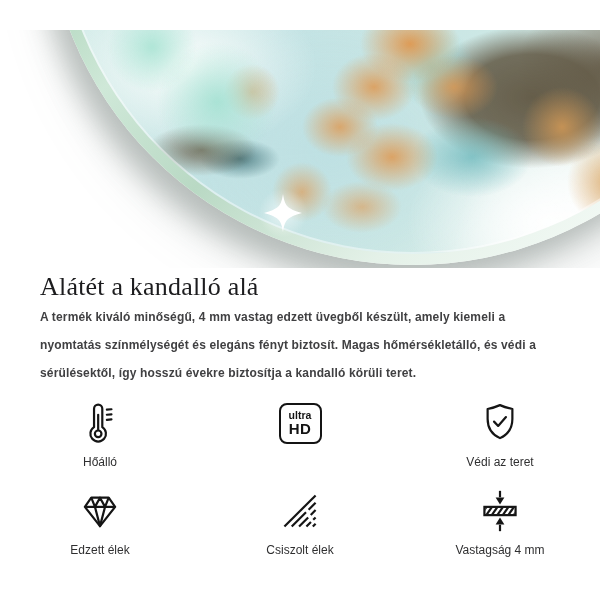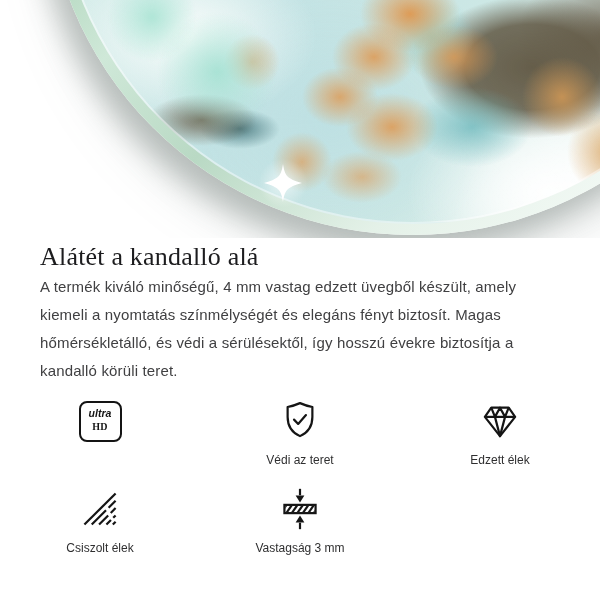--- a/index.html
+++ b/index.html
@@ -1,21 +1,21 @@
 <!DOCTYPE html>
 <html lang="hu"><head>
 <meta charset="utf-8">
 <style>
   html,body{margin:0;padding:0;}
   body{
     width:600px;height:600px;overflow:hidden;background:#ffffff;
     font-family:"Liberation Sans","DejaVu Sans",sans-serif;
     -webkit-font-smoothing:antialiased;
   }
-  .page{position:relative;width:600px;height:436px;background:#fff;}
+  .page{position:relative;width:600px;height:436px;background:#fff;margin-top:30px;}
 
   
   .hero{position:relative;width:600px;height:238px;overflow:hidden;background:#fff;}
   .glass{
     position:absolute;left:45px;top:-500px;width:735px;height:735px;border-radius:50%;
     background:linear-gradient(135deg,#7fb294 0%,#9ccaaa 24%,#cfe8d8 42%,#b9d9c4 55%,#e4f1e8 72%,#f4faf6 88%,#ffffff 100%);
     box-shadow:-10px 18px 26px rgba(118,132,127,.42), 0 28px 52px rgba(118,132,127,.22);
   }
   .marble{
     position:absolute;inset:11px;border-radius:50%;
@@ -51,36 +51,36 @@
   .sparkle svg{width:40px;height:40px;}
 
   
   .content{padding:0 40px;}
   h1{
     margin:2px 0 0;font-family:"Liberation Serif","DejaVu Serif",serif;
     font-weight:400;font-size:26px;line-height:33px;color:#1c1c1e;letter-spacing:.2px;
   }
   h1 span{display:block;}
   .body-text{
-    margin:0;max-width:528px;font-size:15px;line-height:28px;color:#404042;letter-spacing:.15px;
+    margin:0;max-width:528px;font-size:12px;line-height:28px;color:#404042;letter-spacing:.15px;font-weight:bold;
   }
 
   
   .features{display:grid;grid-template-columns:repeat(3,1fr);row-gap:18px;margin:12px -40px 0;}
   .feature{display:flex;flex-direction:column;align-items:center;}
   .icon-box{height:48px;display:flex;align-items:center;justify-content:center;}
   .icon-box svg{width:44px;height:44px;}
   .feature-label{margin-top:8px;font-size:12px;line-height:14px;color:#2f2f30;text-align:center;}
   .stroke{fill:none;stroke:#151515;stroke-width:2.4;}
   .uhd-box{
     width:39px;height:37px;border:2.6px solid #141414;border-radius:8px;
     display:flex;flex-direction:column;align-items:center;justify-content:center;color:#141414;
   }
-  .uhd-top{font-size:10.5px;font-weight:700;line-height:11px;font-style:italic;}
-  .uhd-bottom{font-size:10px;font-weight:800;line-height:15px;letter-spacing:.3px;font-family:Liberation Serif, serif;}
+  .uhd-top{font-size:10.5px;font-weight:700;line-height:11px;}
+  .uhd-bottom{font-size:15px;font-weight:800;line-height:15px;letter-spacing:.3px;}
 </style>
 </head>
 <body>
 
 <div class="page">
 
   <section class="hero">
     <div class="glass">
       <div class="marble"></div>
     </div>
@@ -94,20 +94,33 @@
   <section class="content">
 
     <h1>
       <span>Alátét a kandalló alá</span>
     </h1>
 
     <p class="body-text">A termék kiváló minőségű, 4 mm vastag edzett üvegből készült, amely kiemeli a nyomtatás színmélységét és elegáns fényt biztosít. Magas hőmérsékletálló, és védi a sérülésektől, így hosszú évekre biztosítja a kandalló körüli teret.</p>
 
     <div class="features">
 
+      <div class="feature">
+        <div class="icon-box">
+          <svg viewBox="0 0 48 48">
+            <path class="stroke" stroke-linejoin="round" d="M26.5 28.5 V8.5 a4.5 4.5 0 0 0 -9 0 v20 a8.5 8.5 0 1 0 9 0 Z"></path>
+            <circle class="stroke" cx="22" cy="35.8" r="3.6"></circle>
+            <line class="stroke" stroke-linecap="round" x1="22" y1="15" x2="22" y2="31"></line>
+            <line class="stroke" stroke-linecap="round" x1="31.5" y1="9.5" x2="36.5" y2="9"></line>
+            <line class="stroke" stroke-linecap="round" x1="31.5" y1="15" x2="36.5" y2="14.5"></line>
+            <line class="stroke" stroke-linecap="round" x1="31.5" y1="20.5" x2="36.5" y2="20"></line>
+          </svg>
+        </div>
+        <div class="feature-label">Hőálló</div>
+      </div>
 
       <div class="feature">
         <div class="icon-box">
           <div class="uhd-box">
             <span class="uhd-top">ultra</span>
             <span class="uhd-bottom">HD</span>
           </div>
         </div>
       </div>
 
@@ -163,18 +176,18 @@
               <line class="stroke" stroke-width="2.6" x1="26" y1="30" x2="35" y2="17"></line>
               <line class="stroke" stroke-width="2.6" x1="32" y1="30" x2="41" y2="17"></line>
               <line class="stroke" stroke-width="2.6" x1="38" y1="30" x2="47" y2="17"></line>
             </g>
             <line class="stroke" stroke-width="2.6" x1="24" y1="2" x2="24" y2="9"></line>
             <path d="M24 17 L19.2 9.2 H28.8 Z" fill="#151515"></path>
             <line class="stroke" stroke-width="2.6" x1="24" y1="46" x2="24" y2="39"></line>
             <path d="M24 31 L19.2 38.8 H28.8 Z" fill="#151515"></path>
           </svg>
         </div>
-        <div class="feature-label">Vastagság 3 mm</div>
+        <div class="feature-label">Vastagság 4 mm</div>
       </div>
 
     </div>
   </section>
 </div>
 
 </body></html>

